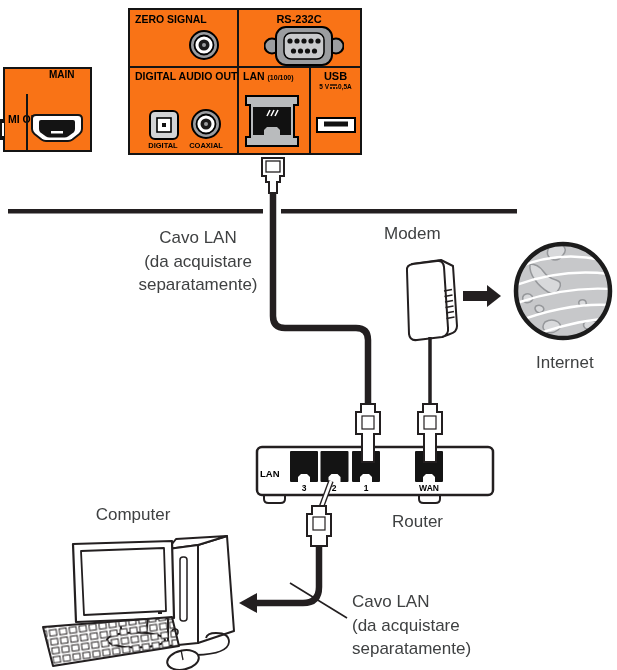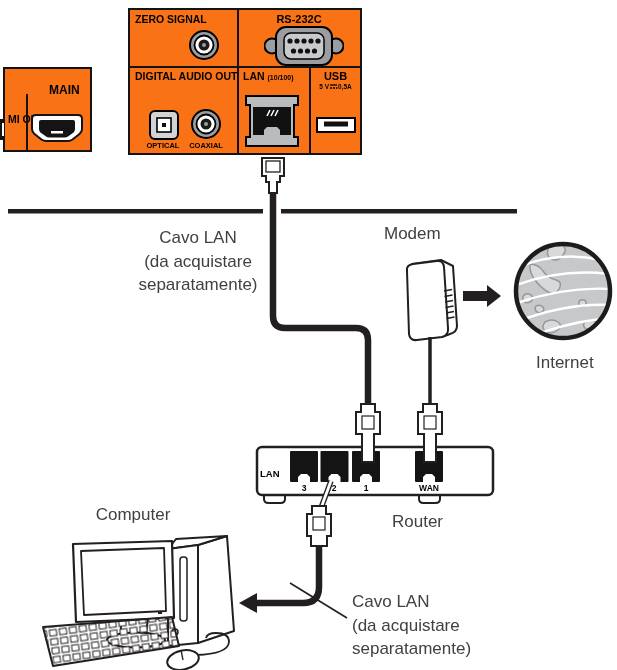--- a/index.html
+++ b/index.html
@@ -147,21 +147,21 @@
 
   <path d="M290,583 L347,618" stroke="#231f20" stroke-width="1.6" fill="none"></path>
 </svg>
 
 <div id="cut-connector" style="left:0;top:119;width:5px;height:21px;top:119px;">
   <div class="slit" style="left:1.5px;top:4px;width:2px;height:13px;"></div>
 </div>
 
 <div class="panel" style="left:3px;top:67px;width:89px;height:85px;">
   <div class="pl" style="left:3px;top:1px;font-size:10.5px;margin-top:43px;">MI OUT</div>
-  <div class="pl" style="left:44px;top:14px;font-size:12px;">MAIN</div>
+  <div class="pl" style="left:44px;top:0;font-size:10px;">MAIN</div>
   <div class="grid" style="left:21px;top:25px;width:1.5px;height:56px;"></div>
   <svg class="icon" style="left:26px;top:45px;" width="52" height="28" viewBox="0 0 52 28">
     <path d="M5,1 h42 q4,0 4,4 v10 q0,3 -2.5,5 l-7,5.5 q-2,1.5 -4.5,1.5 h-22 q-2.5,0 -4.5,-1.5 l-7,-5.5 q-2.5,-2 -2.5,-5 v-10 q0,-4 4,-4 z" fill="#fff" stroke="#141414" stroke-width="2"></path>
     <path d="M10,6 h32 q2,0 2,2 v7 q0,2 -1.5,3.5 l-5.5,4 q-1.5,1 -3.5,1 h-15 q-2,0 -3.5,-1 l-5.5,-4 q-1.5,-1.5 -1.5,-3.5 v-7 q0,-2 2,-2 z" fill="#141414"></path>
     <rect x="20" y="17" width="12" height="2.5" fill="#fff"></rect>
   </svg>
 </div>
 
 <div class="panel" style="left:128px;top:8px;width:234px;height:147px;">
   <div class="grid" style="left:0;top:56px;width:230px;height:2px;"></div>
@@ -201,21 +201,21 @@
     <rect x="2" y="2" width="28" height="28" rx="5" fill="#d2d3d5" stroke="#000" stroke-width="2"></rect>
     <rect x="9" y="9" width="14" height="14" fill="#fff" stroke="#000" stroke-width="1.6"></rect>
     <rect x="14" y="14" width="4" height="4" fill="#111"></rect>
   </svg>
   <svg class="icon" style="left:60px;top:98px;" width="32" height="32" viewBox="0 0 32 32">
     <circle cx="16" cy="16" r="14" fill="#9b9da0" stroke="#000" stroke-width="2"></circle>
     <circle cx="16" cy="16" r="9.5" fill="#fff" stroke="#000" stroke-width="1.8"></circle>
     <circle cx="16" cy="16" r="5.5" fill="#1a1a1a"></circle>
     <circle cx="16" cy="16" r="2" fill="#9b9da0"></circle>
   </svg>
-  <div class="pl ctr" style="left:3px;top:131px;width:60px;font-size:7.5px;">OPTICAL</div>
+  <div class="pl ctr" style="left:3px;top:131px;width:60px;font-size:7.5px;">DIGITAL</div>
   <div class="pl ctr" style="left:46px;top:131px;width:60px;font-size:7.5px;">COAXIAL</div>
 
   <div class="pl" style="left:113px;top:60px;font-size:10.5px;">
     <span>LAN</span>
     <span style="font-size:7px;">(10/100)</span>
   </div>
   <svg class="icon" style="left:115px;top:85px;" width="54" height="52" viewBox="0 0 54 52">
     <path d="M1,1 h52 v9 h-4 v32 h4 v9 h-52 v-9 h4 v-32 h-4 z" fill="#b9bbbd" stroke="#000" stroke-width="2"></path>
     <rect x="8" y="12" width="38" height="28" fill="#111"></rect>
     <g stroke="#fff" stroke-width="1.5">

